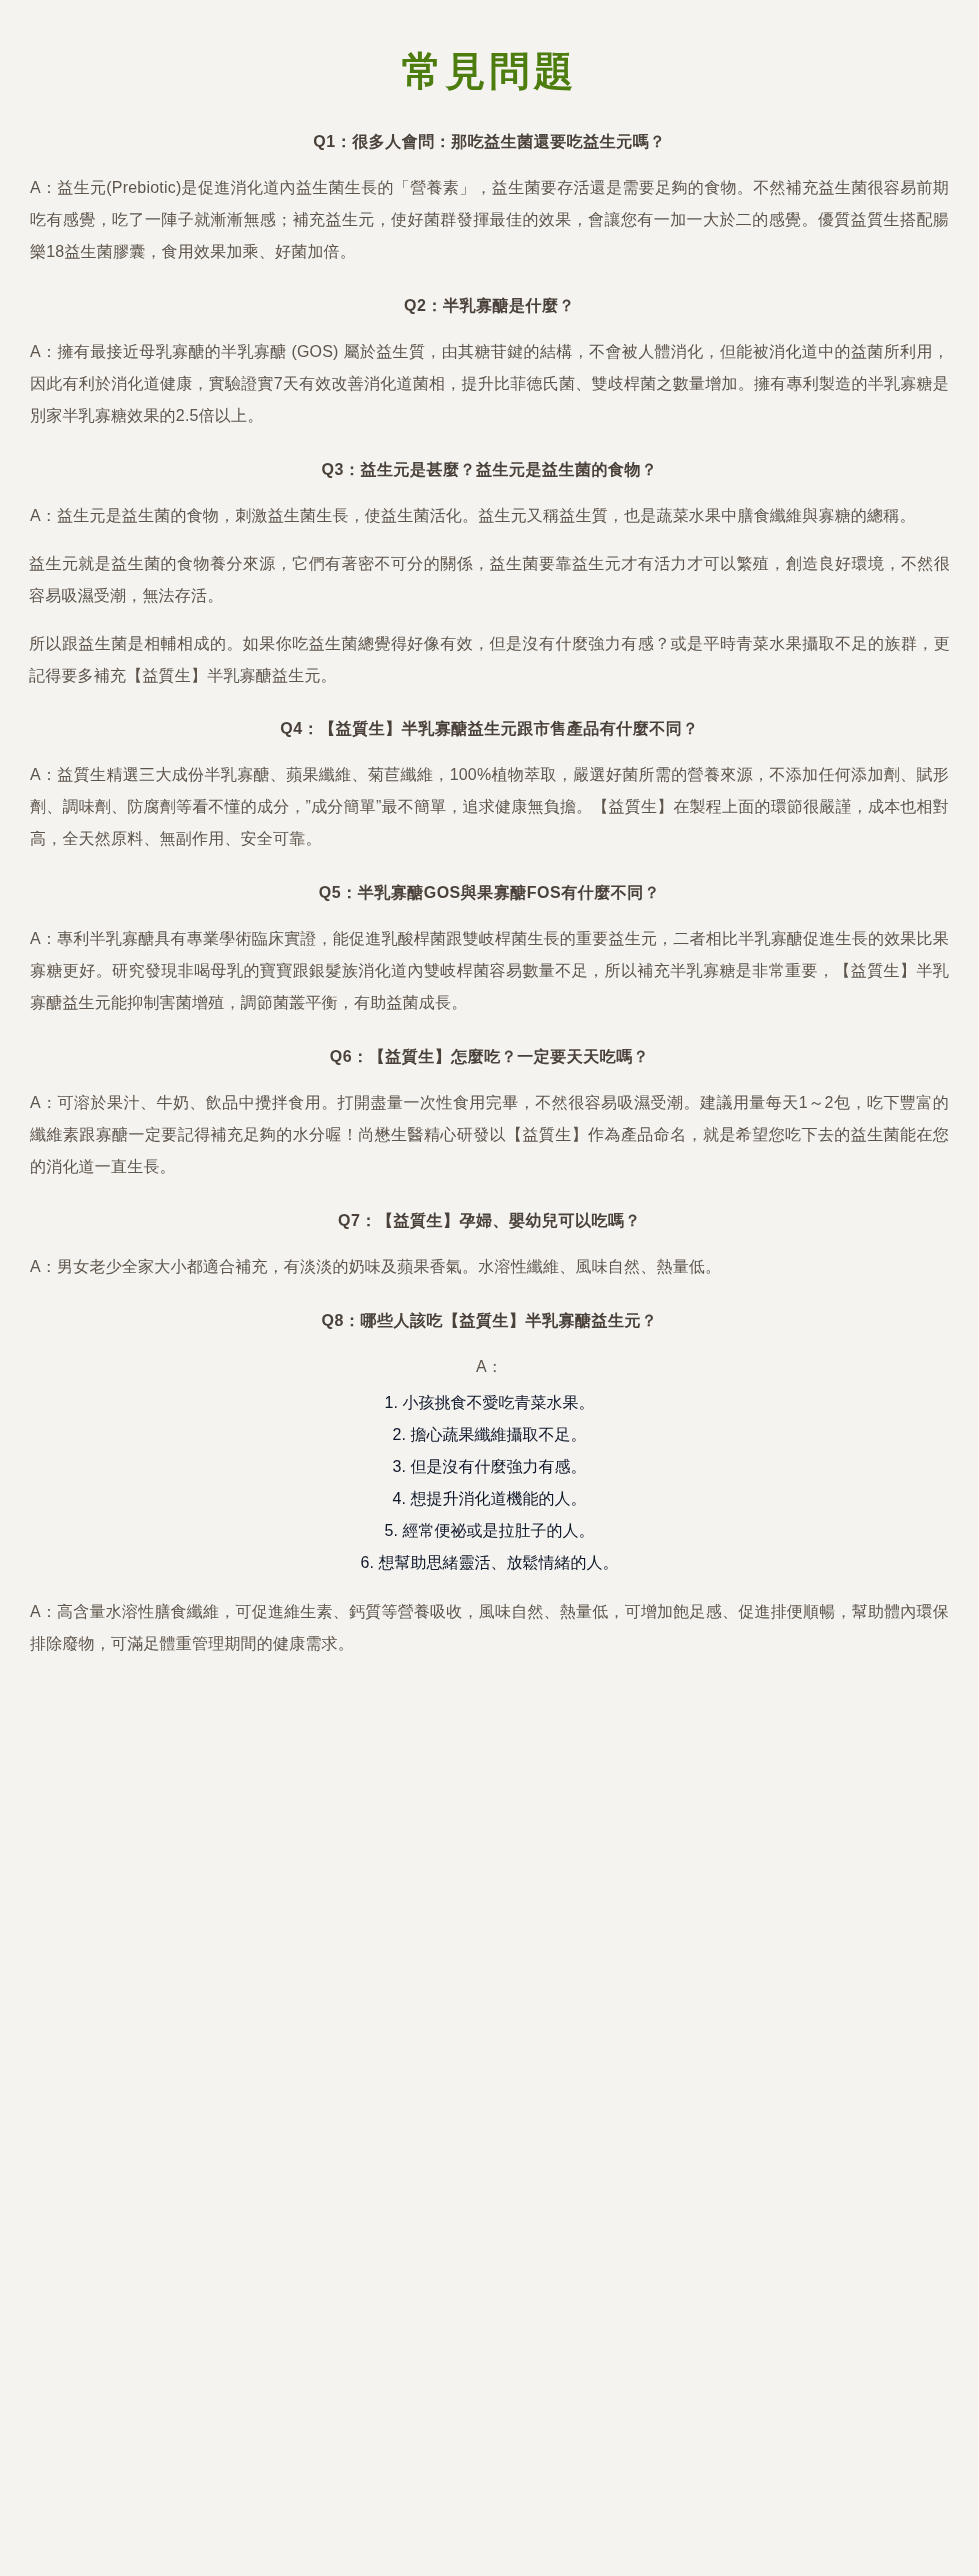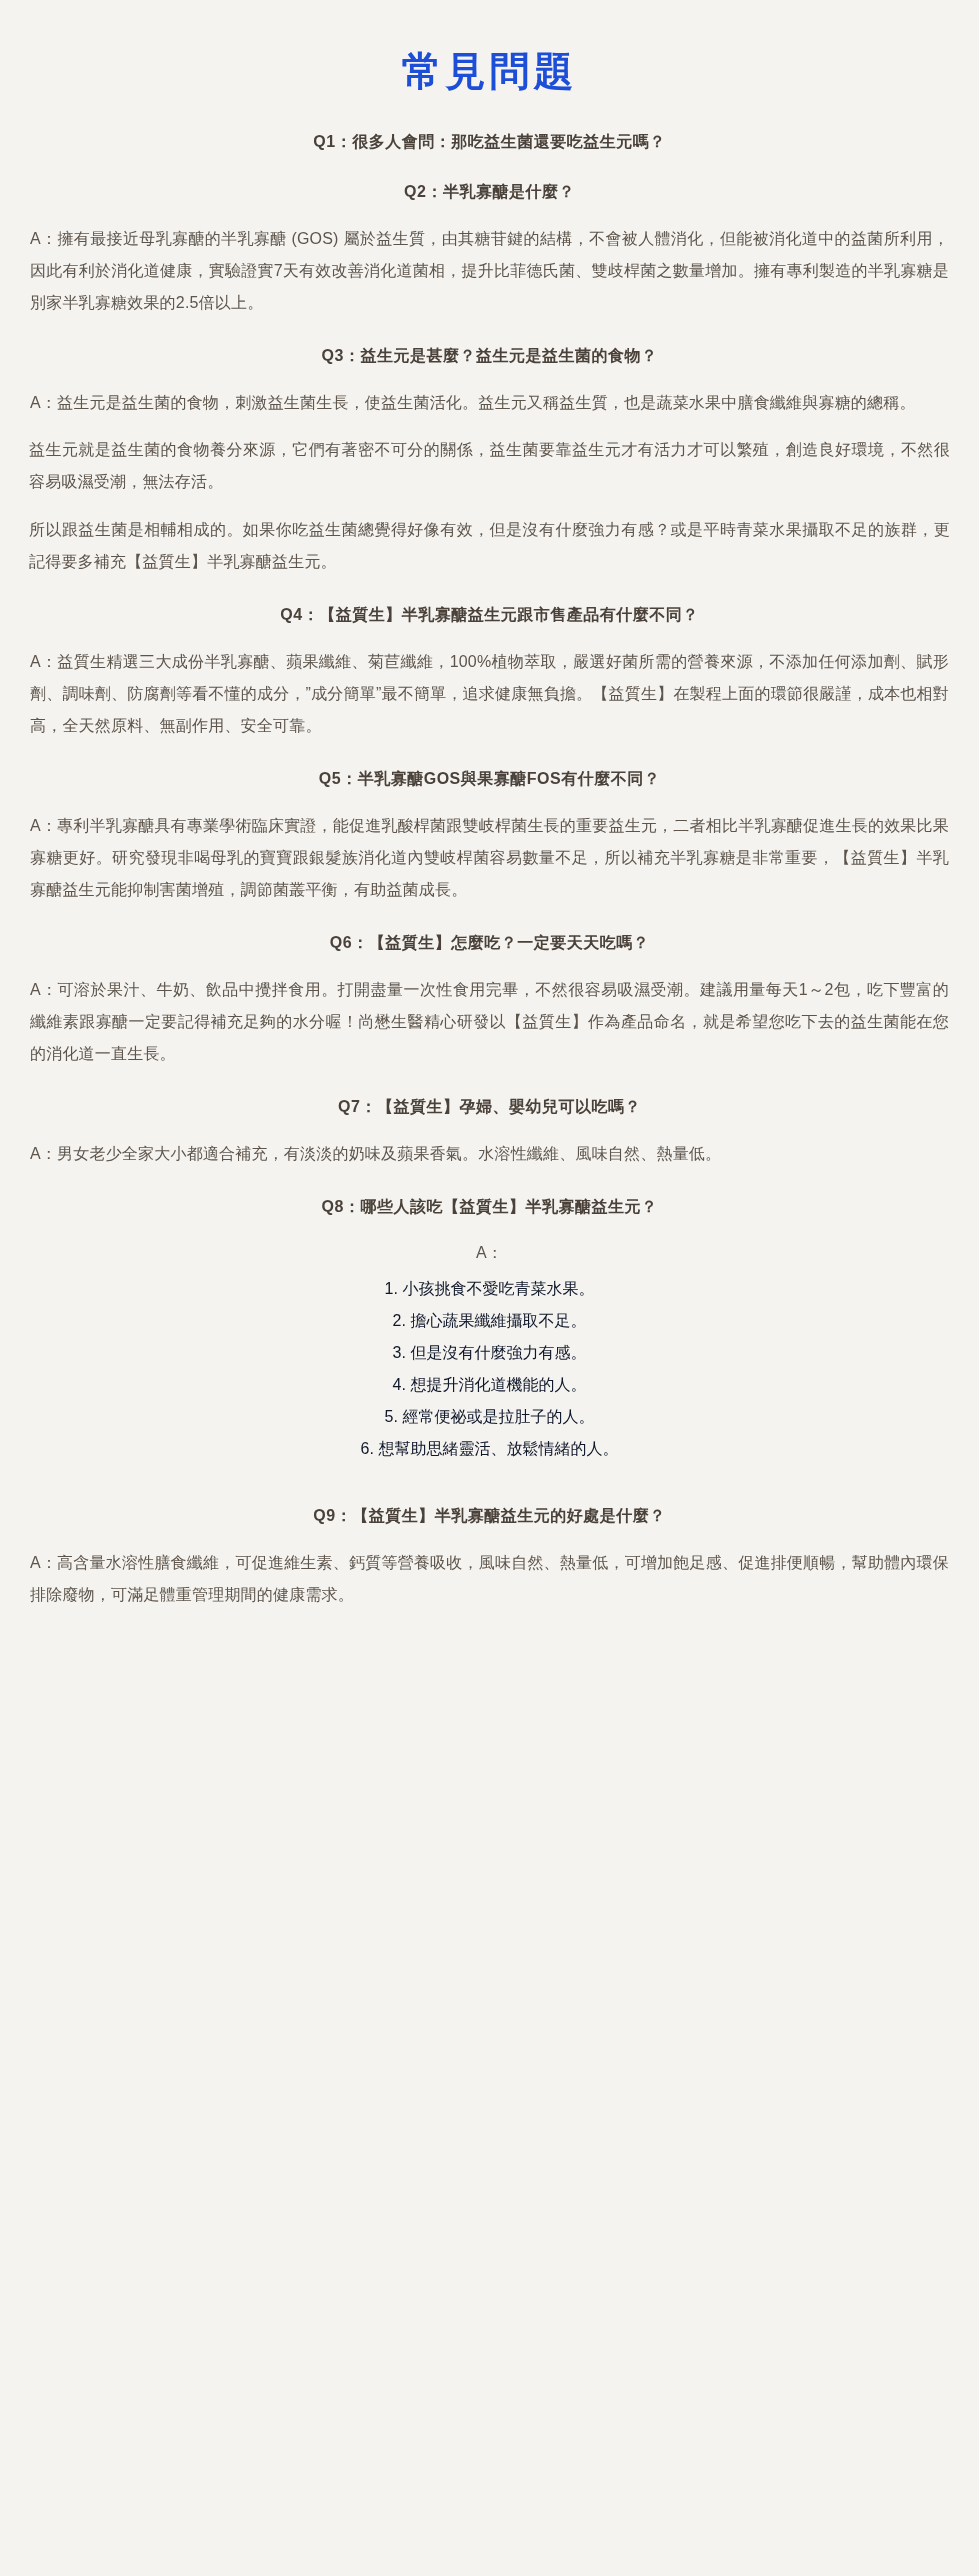--- a/index.html
+++ b/index.html
@@ -17,21 +17,21 @@
   .page {
     width: 979px;
     box-sizing: border-box;
     padding: 27.4px 29px 59px 29px;
   }
   .doc-title {
     text-align: center;
     font-size: 40px;
     font-weight: bold;
     letter-spacing: 3.9px;
-    color: #1d4ed8;
+    color: #4d7c0f;
     margin: 17.6px 0 33px 0;
     line-height: 1.3;
   }
   .qa-block {
     margin-bottom: 3.9px;
   }
   .q-line {
     text-align: center;
     font-size: 16px;
     font-weight: bold;
@@ -84,20 +84,21 @@
 </style>
 </head>
 <body>
 
 <div class="page">
 
   <h1 class="doc-title">常見問題</h1>
 
   <div class="qa-block">
     <div class="q-line">Q1：很多人會問：那吃益生菌還要吃益生元嗎？</div>
+    <p class="a-line">A：益生元(Prebiotic)是促進消化道內益生菌生長的「營養素」，益生菌要存活還是需要足夠的食物。不然補充益生菌很容易前期吃有感覺，吃了一陣子就漸漸無感；補充益生元，使好菌群發揮最佳的效果，會讓您有一加一大於二的感覺。優質益質生搭配腸樂18益生菌膠囊，食用效果加乘、好菌加倍。</p>
   </div>
 
   <div class="qa-block">
     <div class="q-line">Q2：半乳寡醣是什麼？</div>
     <p class="a-line">A：擁有最接近母乳寡醣的半乳寡醣 (GOS) 屬於益生質，由其糖苷鍵的結構，不會被人體消化，但能被消化道中的益菌所利用，因此有利於消化道健康，實驗證實7天有效改善消化道菌相，提升比菲德氏菌、雙歧桿菌之數量增加。擁有專利製造的半乳寡糖是別家半乳寡糖效果的2.5倍以上。</p>
   </div>
 
   <div class="qa-block">
     <div class="q-line">Q3：益生元是甚麼？益生元是益生菌的食物？</div>
     <p class="a-line">A：益生元是益生菌的食物，刺激益生菌生長，使益生菌活化。益生元又稱益生質，也是蔬菜水果中膳食纖維與寡糖的總稱。</p>
@@ -136,18 +137,17 @@
           <li>但是沒有什麼強力有感。</li>
           <li>想提升消化道機能的人。</li>
           <li>經常便祕或是拉肚子的人。</li>
           <li>想幫助思緒靈活、放鬆情緒的人。</li>
         </ol>
       </div>
     </div>
   </div>
 
   <div class="qa-block">
-    <div class="q-line">Q9：【益質生】半乳寡醣益生元的好處是什麼？</div>
     <p class="a-line">A：高含量水溶性膳食纖維，可促進維生素、鈣質等營養吸收，風味自然、熱量低，可增加飽足感、促進排便順暢，幫助體內環保排除廢物，可滿足體重管理期間的健康需求。</p>
   </div>
 
 </div>
 
 
 </body></html>

